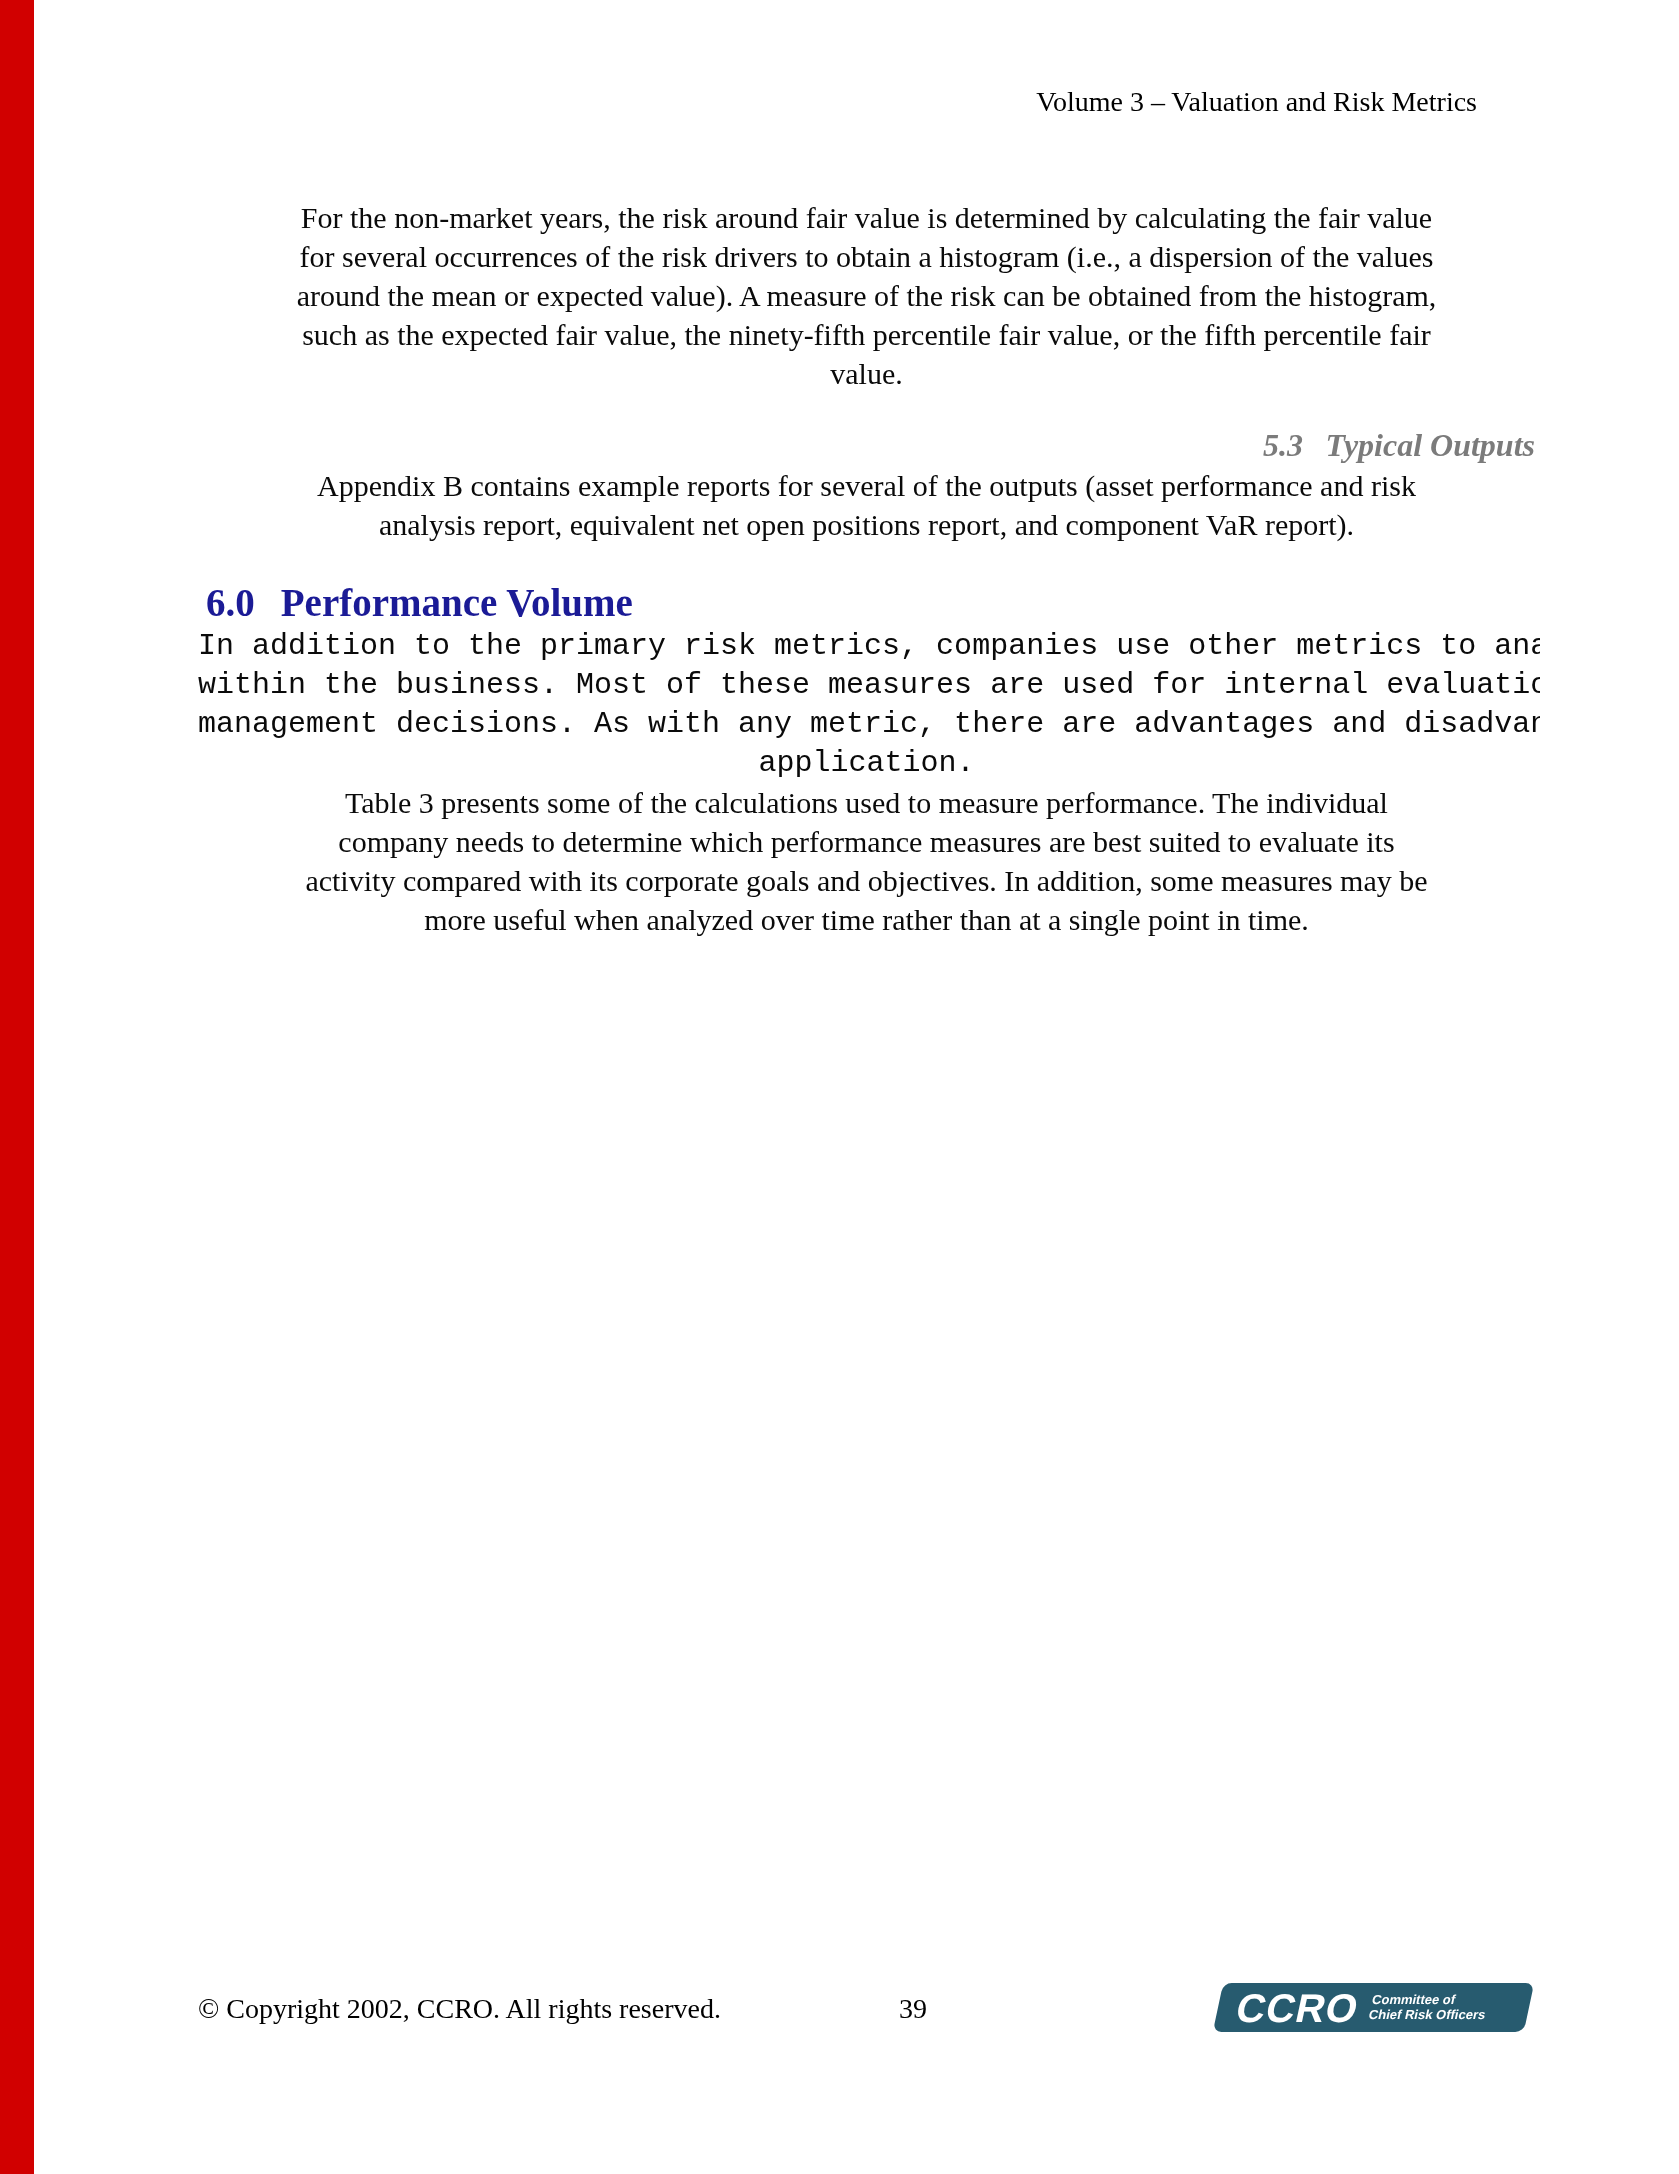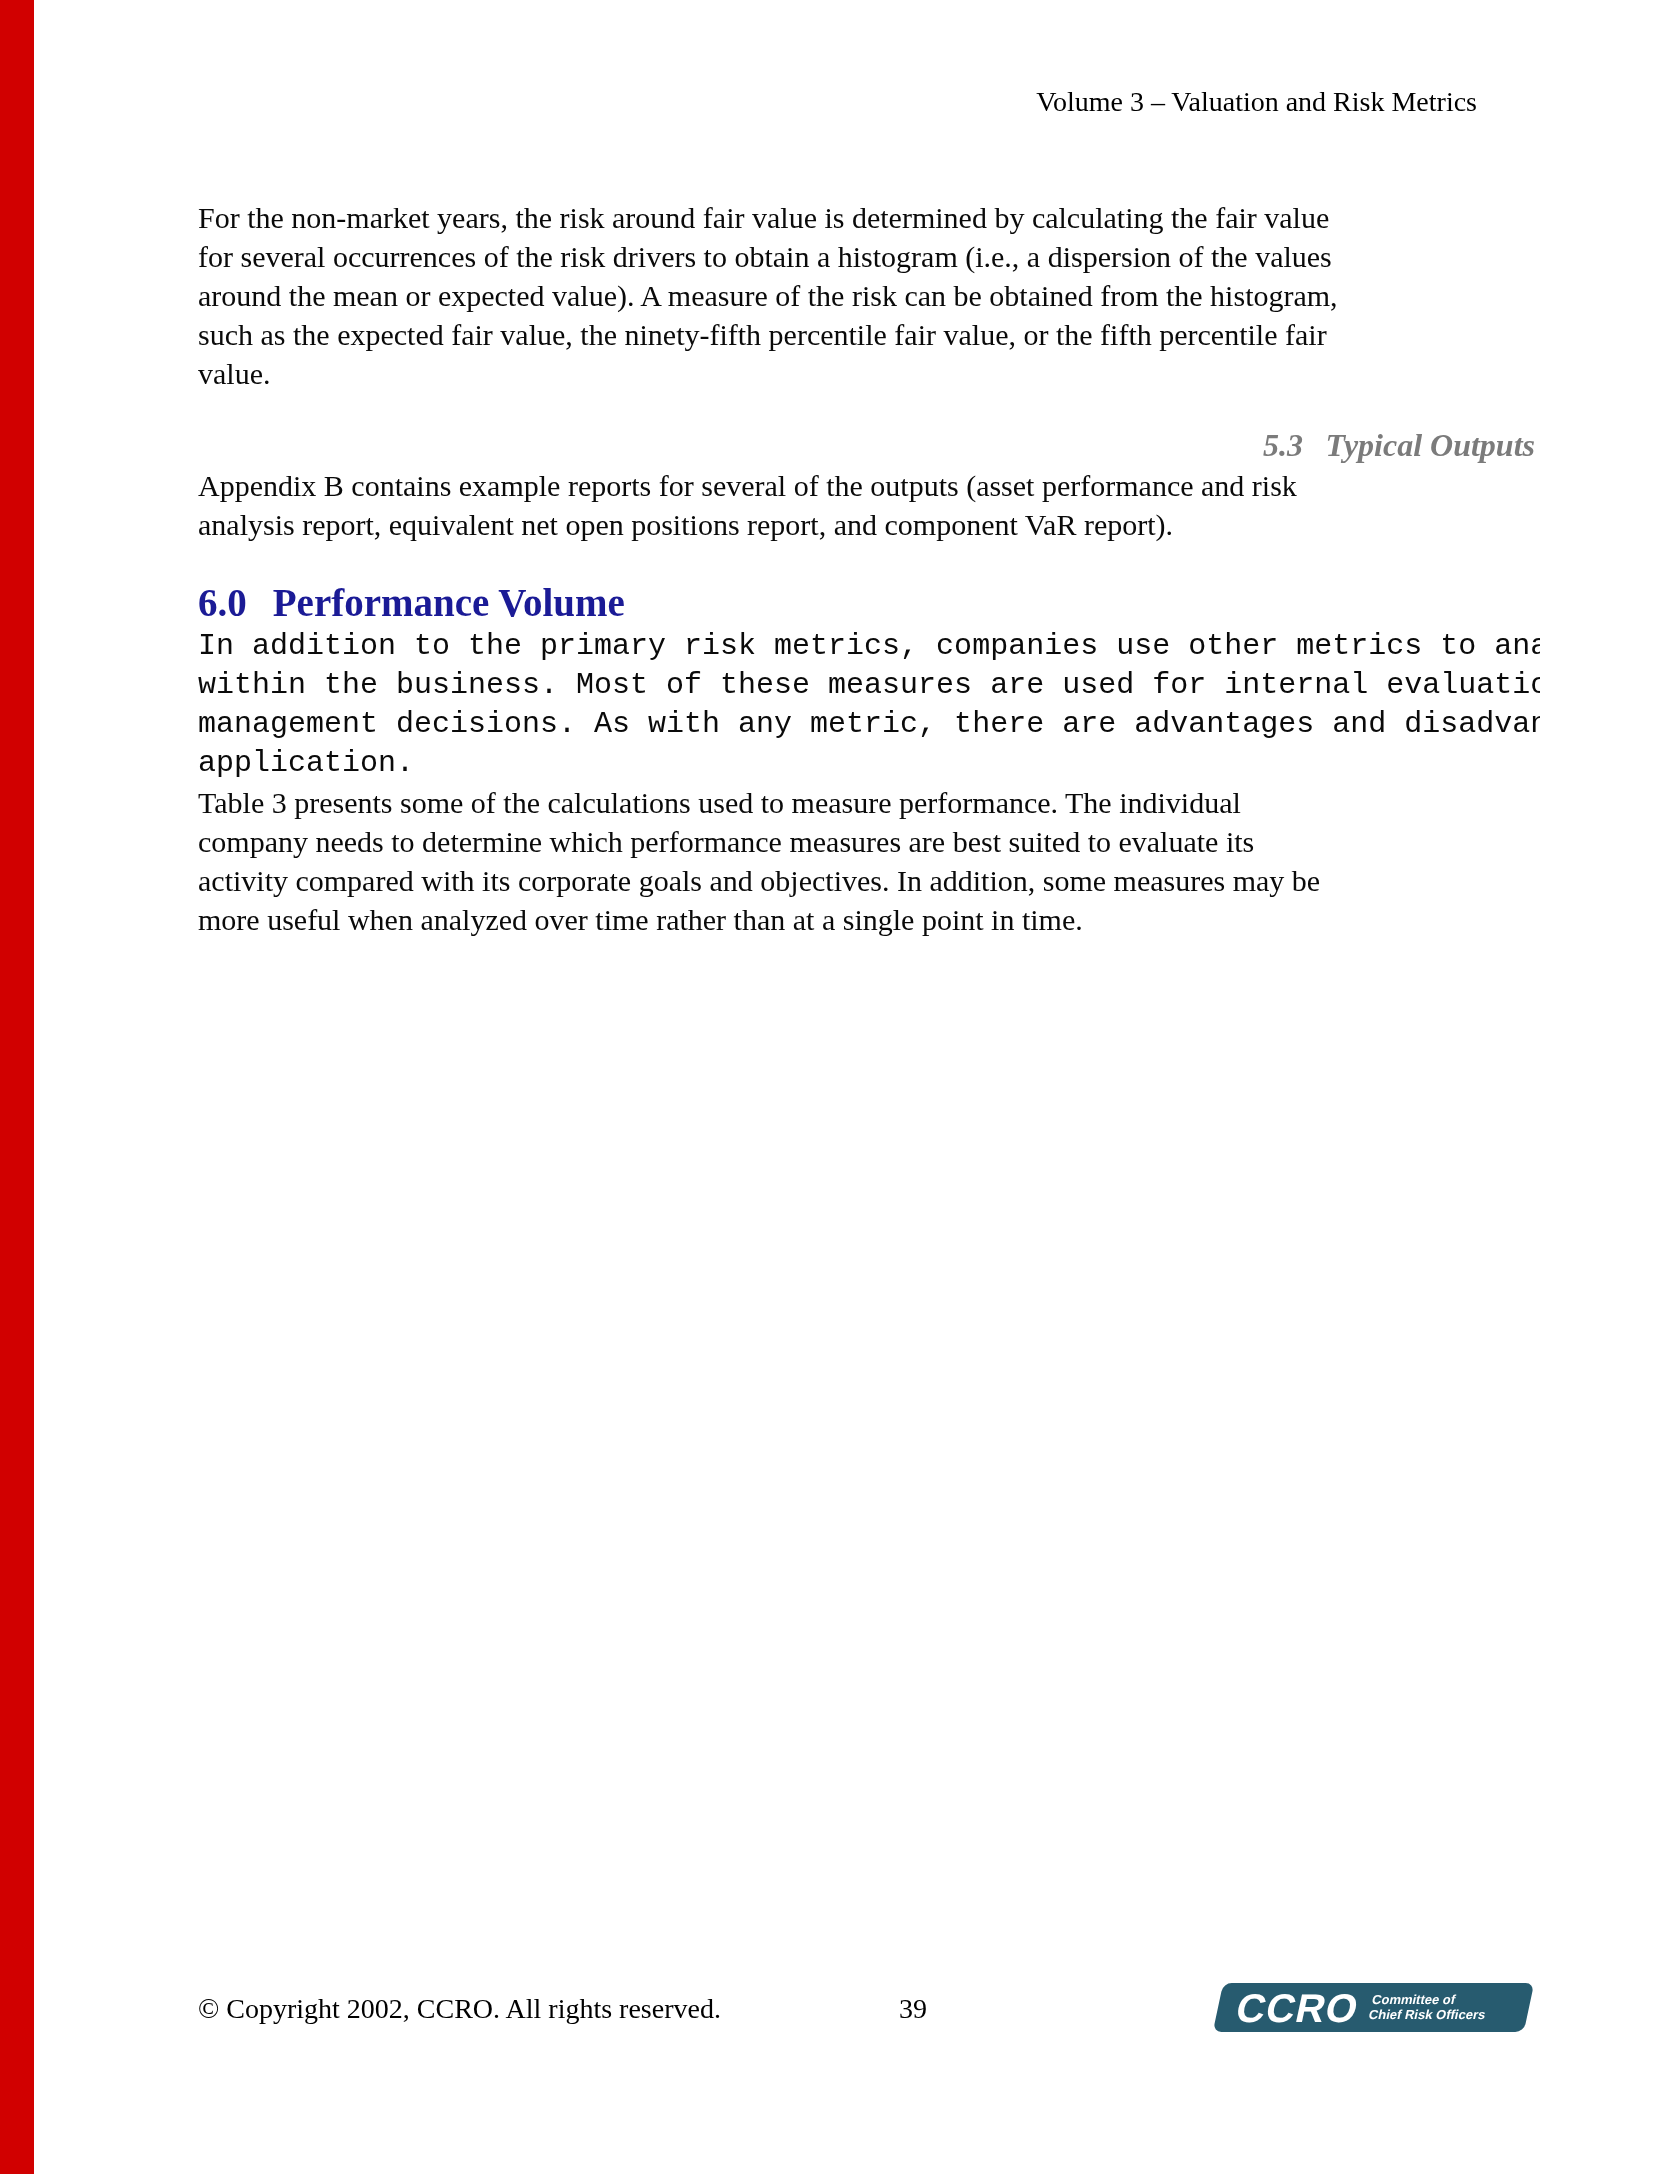--- a/index.html
+++ b/index.html
@@ -29,39 +29,40 @@
   .content {
     position: absolute;
     left: 198px; top: 198px; width: 1337px;
   }
   p.body {
     margin: 0;
     font-size: 30px;
     line-height: 39px;
     white-space: pre;
     color: #0a0a0a;
+    text-align: center;
   }
   .p2 { margin-top: 40px; }
   .p3 { margin-top: 21px; }
   .p4 { margin-top: 21px; font-family: Liberation Mono, monospace; }
   .p5 { margin-top: 34px; }
   .h-sub {
     margin: 32px 0 0 0;
     display: flex;
     align-items: baseline;
     gap: 22.6px;
     font-size: 32px;
     line-height: 41px;
     font-weight: bold;
     font-style: italic;
     color: #7b7b7b;
     justify-content: flex-end;
   }
   .h-main {
-    margin: 34px 0 0 0;
+    margin: 34px 0 0 8px;
     display: flex;
     align-items: baseline;
     gap: 26px;
     font-size: 39px;
     line-height: 49px;
     font-weight: bold;
     color: #1b1b96;
   }
   .footer-copyright {
     position: absolute;

